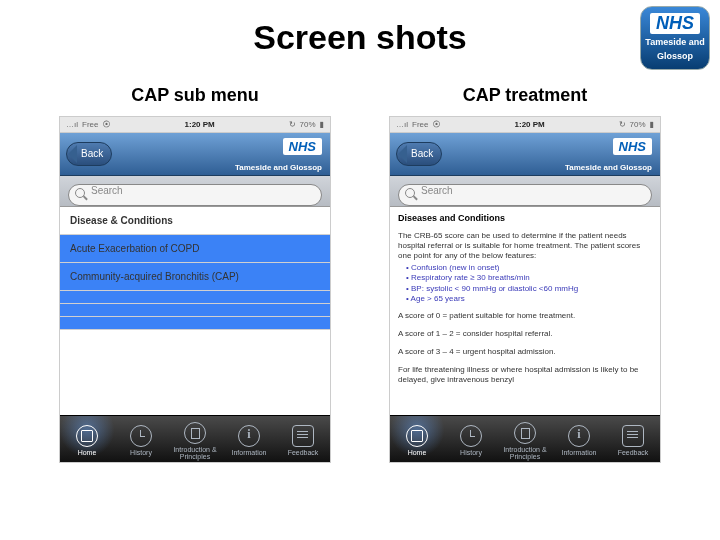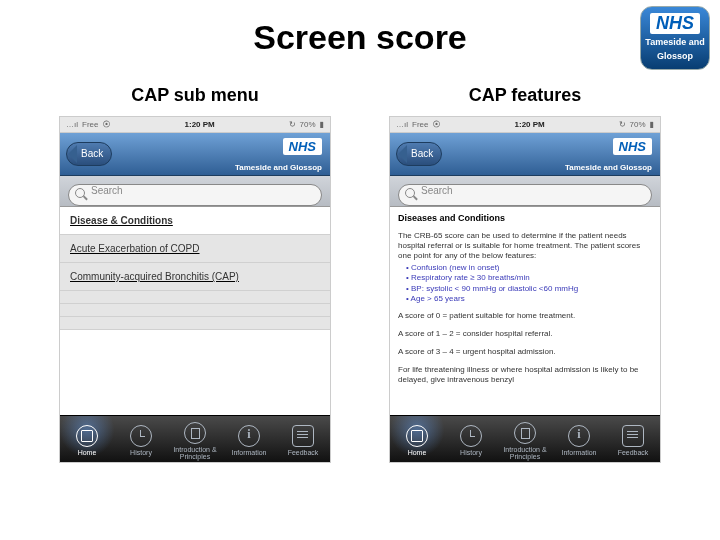--- a/index.html
+++ b/index.html
@@ -139,21 +139,21 @@
   }
   .search-field .mag::after {
     content:"";
     position:absolute;
     width:5px;height:1.5px;
     background:#888;
     transform:rotate(45deg);
     left:7px;top:8px;
   }
   
-  .list { background:#e5e5e5;text-decoration:underline; }
+  .list { background:#3b82f6; }
   .row {
     font-size:10px;
     color:#333;
     padding:8px 10px;
     border-bottom:1px solid #d0d0d0;
   }
   .row.section-header {
     font-weight:bold;
     background:#fff;
   }
@@ -266,21 +266,21 @@
 </style>
 </head>
 <body>
 
 <div class="corner-logo">
   <span class="nhs">NHS</span>
   <div class="sub">Tameside and</div>
   <div class="sub">Glossop</div>
 </div>
 
-<div class="slide-title">Screen score</div>
+<div class="slide-title">Screen shots</div>
 
 <div class="columns">
 
   <div class="col">
     <div class="col-caption">CAP sub menu</div>
     <div class="phone">
 
       <div class="status">
         <span class="left">
           <span>…ıl</span>
@@ -338,21 +338,21 @@
           </div>
         <div class="tab feedback">
             <span class="ticon"></span>
             <span class="tab-label">Feedback</span>
           </div>
       </div>
     </div>
   </div>
 
   <div class="col">
-    <div class="col-caption">CAP features</div>
+    <div class="col-caption">CAP treatment</div>
     <div class="phone">
 
       <div class="status">
         <span class="left">
           <span>…ıl</span>
           <span>Free</span>
           <span>⦿</span>
         </span>
         <span class="center">1:20 PM</span>
         <span class="right">

